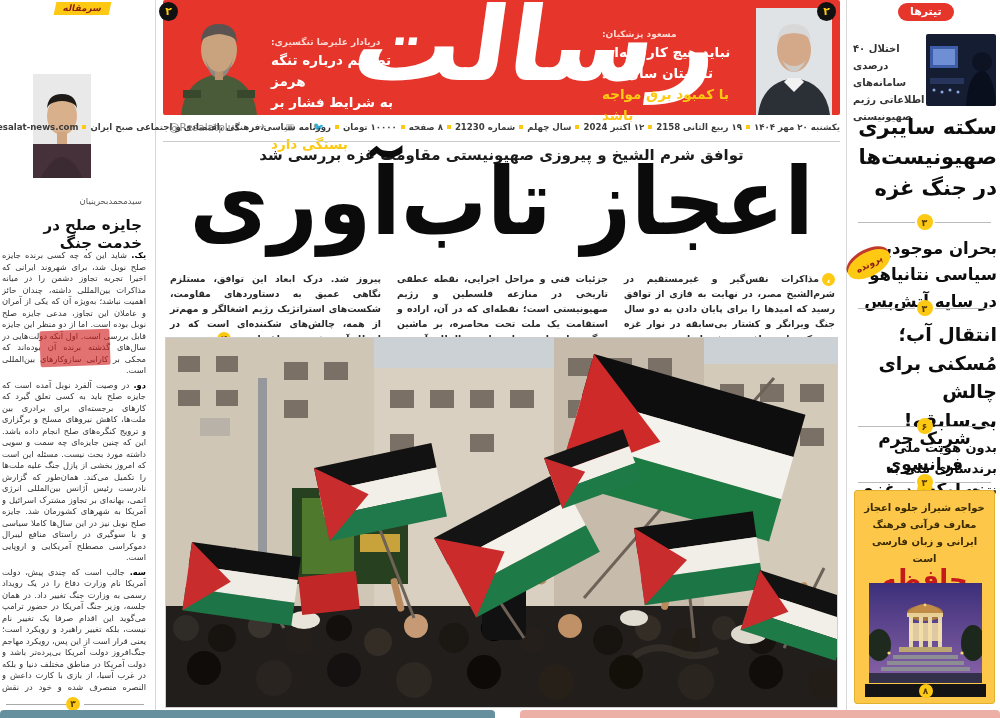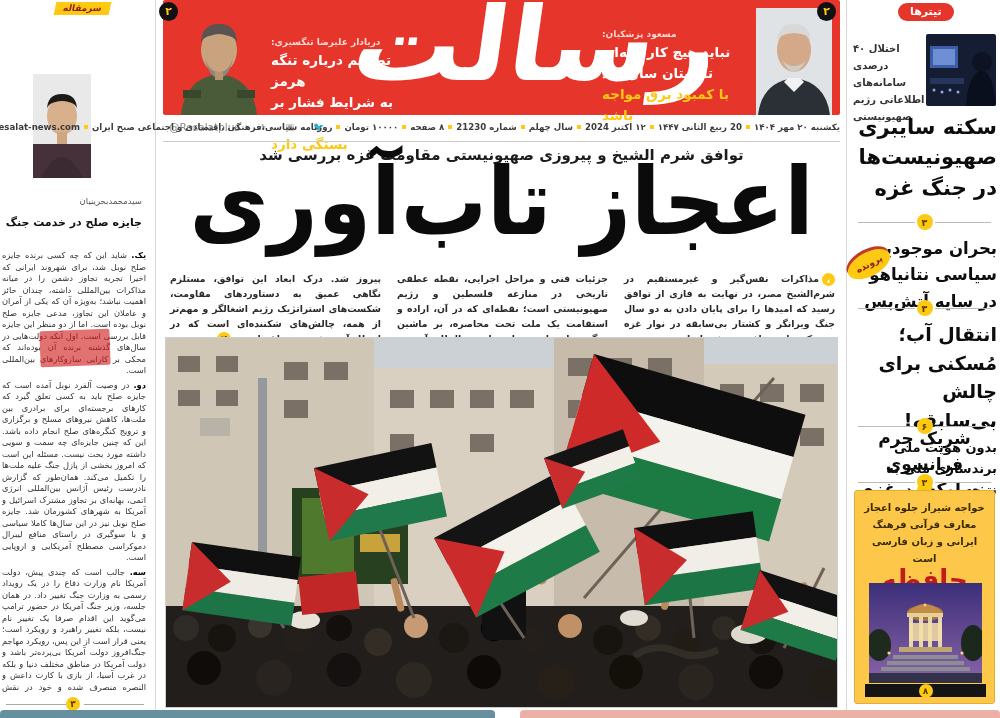--- a/index.html
+++ b/index.html
@@ -32,21 +32,21 @@
   .headline { position:absolute; left:163px; top:152px; width:677px; text-align:center; font-size:86px; font-weight:bold; color:#0b0b0b; transform:scaleY(1.08); letter-spacing:-2px; }
   .lede { position:absolute; left:170px; top:272px; width:665px; display:flex; gap:16px; direction:rtl; }
   .lede .col { width:211px; font-size:9.3px; font-weight:bold; color:#2a2a2a; text-align:justify; line-height:1.6; }
   .qmark { display:inline-flex; width:13px; height:13px; border-radius:50%; background:#fdc913; color:#ffffff; font-size:10px; font-weight:bold; align-items:center; justify-content:center; margin-left:3px; vertical-align:middle; }
   .pageref { display:inline-flex; width:14px; height:14px; border-radius:50%; background:#fdc913; color:#5a3b00; font-size:9px; font-weight:bold; align-items:center; justify-content:center; vertical-align:middle; margin-right:4px; }
 
   
   .editorial { position:absolute; left:0; top:0; width:150px; height:718px; background:#ffffff; }
   .ed-tab { position:absolute; left:55px; top:2px; background:#fdc913; color:#8c1d12; font-size:9px; font-weight:bold; padding:1px 8px 2px; transform:skewX(-12deg); }
   .ed-name { position:absolute; right:8px; top:196px; font-size:8.5px; color:#555555; }
-  .ed-title { position:absolute; right:8px; top:216px; width:140px; font-size:11px; font-weight:bold; color:#111111; }
+  .ed-title { position:absolute; right:8px; top:216px; width:140px; font-size:15px; font-weight:bold; color:#111111; }
   .ed-body { position:absolute; right:4px; top:250px; width:144px; height:442px; overflow:hidden; font-size:8.3px; line-height:11.5px; color:#333333; text-align:justify; }
   .ed-body p { margin-bottom:3px; }
   .ed-body b { color:#000000; }
   .stamp { position:absolute; left:40px; top:330px; width:70px; height:36px; background:rgba(208,28,28,.62); border-radius:2px; transform:rotate(-2deg); }
   .ed-foot { position:absolute; left:6px; top:697px; width:138px; display:flex; align-items:center; }
   .ed-foot .ln { flex:1; height:1px; background:#aaaaaa; }
 
   
   .sidebar { position:absolute; left:852px; top:0; width:145px; height:718px; }
   .sb-label { position:absolute; left:46px; top:3px; background:#e6352b; color:#ffffff; font-size:11px; font-weight:bold; padding:2px 12px 3px; border-radius:9px; }
@@ -147,21 +147,21 @@
   <div class="dateline">
     <div class="handle">
       <span>@Resalatplus</span>
       <span class="ic">✈</span>
       <span class="ic">▣</span>
       <span class="ic">🐦</span>
     </div>
     <div class="dl-items">
       <span>یکشنبه ۲۰ مهر ۱۴۰۴</span>
         <span class="sq"></span>
-      <span>20 ربیع الثانی ۱۴۴۷</span>
+      <span>۱۹ ربیع الثانی 2158</span>
         <span class="sq"></span>
       <span>۱۲ اکتبر 2024</span>
         <span class="sq"></span>
       <span>سال چهلم</span>
         <span class="sq"></span>
       <span>شماره 21230</span>
         <span class="sq"></span>
       <span>۸ صفحه</span>
         <span class="sq"></span>
       <span>۱۰۰۰۰ تومان</span>

